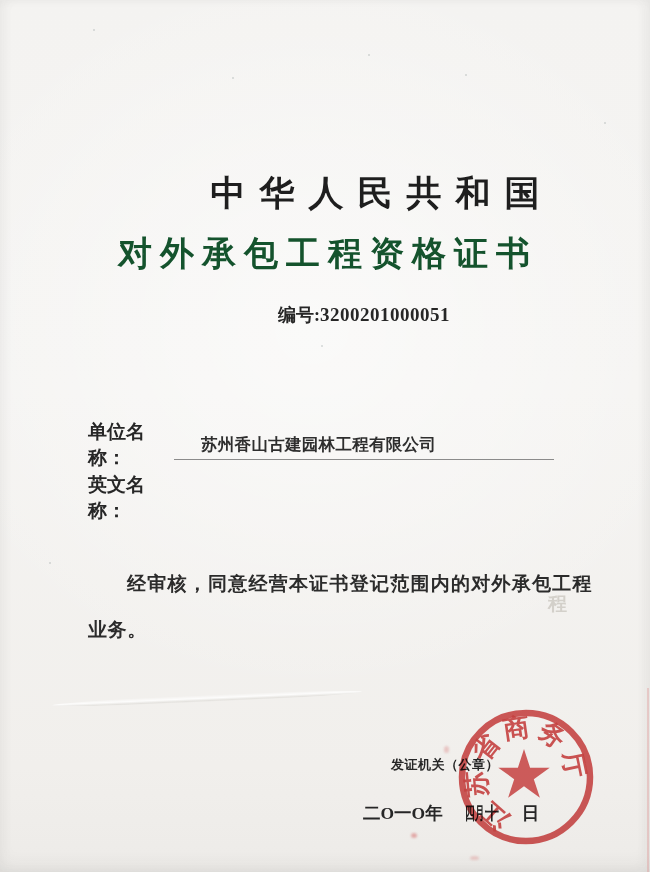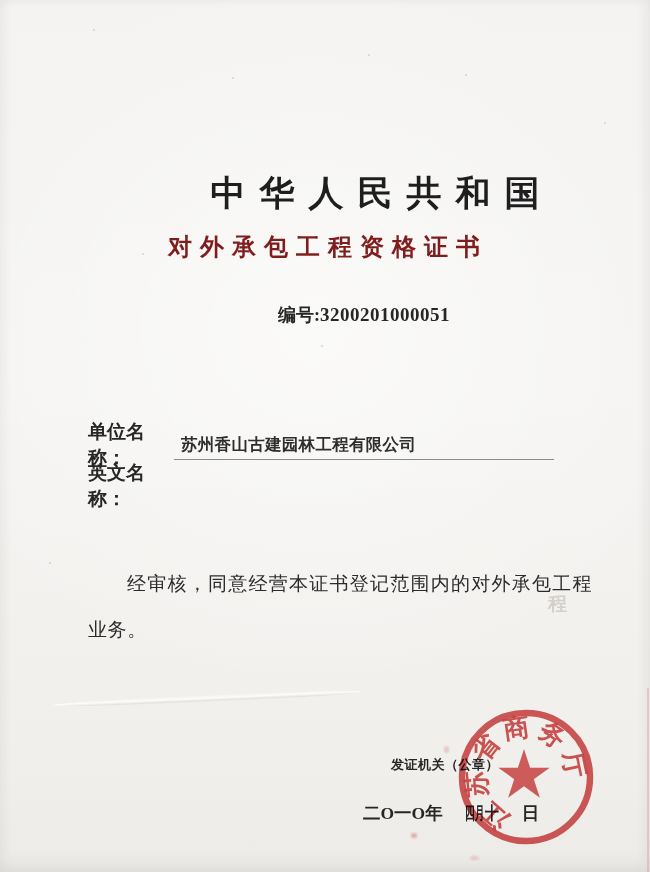--- a/index.html
+++ b/index.html
@@ -13,50 +13,50 @@
     box-shadow:inset 0 -8px 16px rgba(60,55,50,.05), inset -5px 0 12px rgba(60,55,50,.035), inset 5px 0 12px rgba(60,55,50,.02);
   }
   .abs{position:absolute;}
   
   .title1{
     top:170px;left:0;width:650px;text-align:center;padding-left:30px;box-sizing:border-box;
     font-size:35px;font-weight:700;letter-spacing:14px;color:#1e1e1e;margin-left:42px;
   }
   .title2{
     top:231px;left:0;width:650px;text-align:center;padding-left:6px;box-sizing:border-box;
-    font-size:24px;font-weight:700;letter-spacing:8px;color:#7f1d1d;
+    font-size:34px;font-weight:700;letter-spacing:8px;color:#14532d;
   }
   
   .serial{top:303px;left:278px;font-size:18px;font-weight:600;color:#262626;}
   .serial .num{font-size:19px;letter-spacing:0.5px;}
   
   .field-row{left:88px;display:flex;align-items:center;}
   .field-row.row1{top:419px;}
-  .field-row.row2{top:460px;}
+  .field-row.row2{top:472px;}
   .field-label{
     font-size:19px;font-weight:600;color:#262626;width:86px;flex:0 0 auto;
     padding-bottom:3px;
   }
   .field-value-box{
     width:380px;flex:0 0 auto;border-bottom:1.2px solid #8b8b8b;
     padding:0 0 3px 7px;box-sizing:border-box;min-height:26px;
     display:flex;align-items:flex-end;
   }
   .value-cn{
     font-family:"Liberation Sans","DejaVu Sans",sans-serif;
-    font-size:16.5px;font-weight:700;color:#2e2e2e;letter-spacing:0.3px;
+    font-size:16.5px;font-weight:700;color:#2e2e2e;letter-spacing:0.3px;margin-left:20px;
   }
   .value-en{
     font-family:"Liberation Mono","DejaVu Sans Mono",monospace;
     font-size:13.5px;font-weight:600;color:#333;letter-spacing:-0.6px;white-space:nowrap;
   }
   
   .body-text{
     top:561px;left:88px;width:504px;
-    font-size:19px;font-weight:400;line-height:46px;letter-spacing:0.6px;
+    font-size:19px;font-weight:700;line-height:46px;letter-spacing:0.6px;
     text-indent:39px;color:#2b2b2b;text-align:justify;
   }
   .ghost{top:591px;left:548px;font-size:19px;color:#d3d0ca;font-weight:600;}
   
   .issuer{top:756px;left:391px;font-size:13px;font-weight:600;color:#262626;letter-spacing:0.5px;}
   .date-line{top:801px;left:363px;font-size:17.5px;font-weight:600;color:#262626;white-space:nowrap;}
   .date-line .seg{display:inline-block;vertical-align:baseline;}
   .date-month{width:20px;transform:scaleX(0.56);transform-origin:left bottom;margin-left:22px;letter-spacing:0;}
   .date-tens{margin-left:0;transform:scaleX(0.8);transform-origin:left bottom;width:13px;}
   .date-day{margin-left:24px;}

